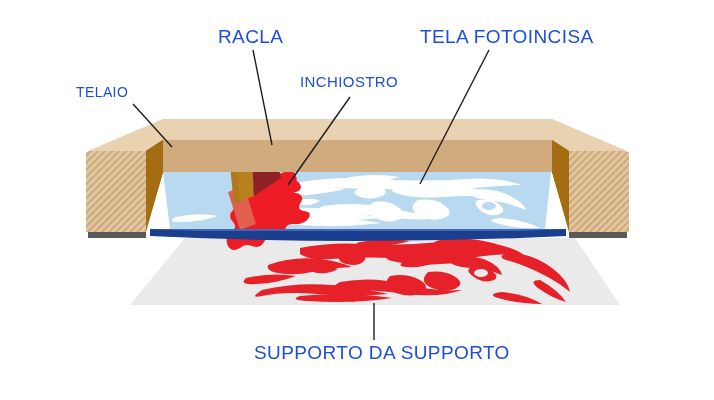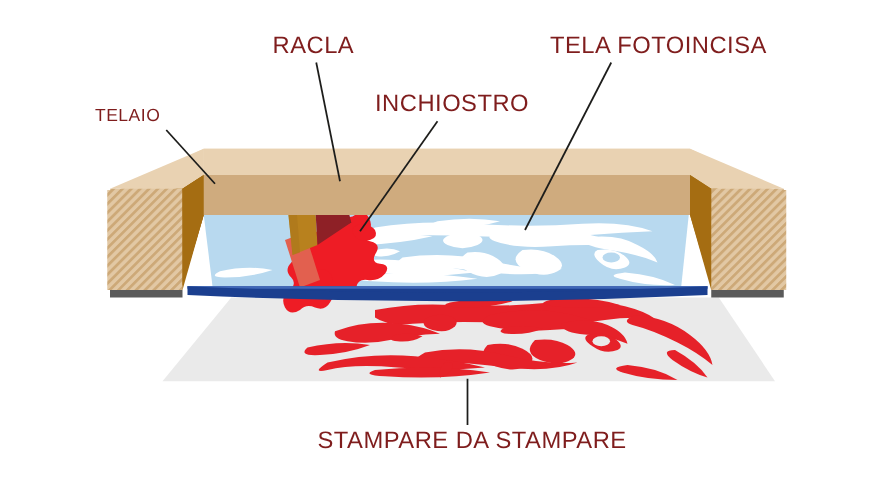--- a/index.html
+++ b/index.html
@@ -6,30 +6,30 @@
   body{
     width:714px;height:400px;overflow:hidden;
     font-family:"Liberation Sans","DejaVu Sans",sans-serif;
     background:#ffffff;
   }
   #stage{position:relative;width:714px;height:400px;background:#ffffff;}
   #scene{position:absolute;inset:0;width:714px;height:400px;display:block;}
   .lbl{
     position:absolute;
     font-family:"Liberation Sans","DejaVu Sans",sans-serif;
-    color:#7f1d1d;
+    color:#1d4ed8;
     letter-spacing:0.4px;
     white-space:nowrap;
     line-height:1;
     font-weight:400;
   }
   #lbl-telaio{left:76px;top:85px;font-size:14px;}
   #lbl-racla{left:218px;top:27px;font-size:19px;}
-  #lbl-inchiostro{left:300px;top:74px;font-size:19px;}
-  #lbl-tela{left:440px;top:27px;font-size:19px;}
+  #lbl-inchiostro{left:300px;top:74px;font-size:15px;}
+  #lbl-tela{left:420px;top:27px;font-size:19px;}
   #lbl-supporto{left:254px;top:343px;font-size:19px;}
 </style>
 </head>
 <body>
 
 <div id="stage">
 
   <svg id="scene" viewBox="0 0 714 400" xmlns="http://www.w3.org/2000/svg">
 
     <defs>
@@ -183,15 +183,15 @@
   </svg>
 
   <div class="lbl" id="lbl-telaio">TELAIO</div>
 
   <div class="lbl" id="lbl-racla">RACLA</div>
 
   <div class="lbl" id="lbl-inchiostro">INCHIOSTRO</div>
 
   <div class="lbl" id="lbl-tela">TELA FOTOINCISA</div>
 
-  <div class="lbl" id="lbl-supporto">STAMPARE DA STAMPARE</div>
+  <div class="lbl" id="lbl-supporto">SUPPORTO DA SUPPORTO</div>
 
 </div>
 
 </body></html>

